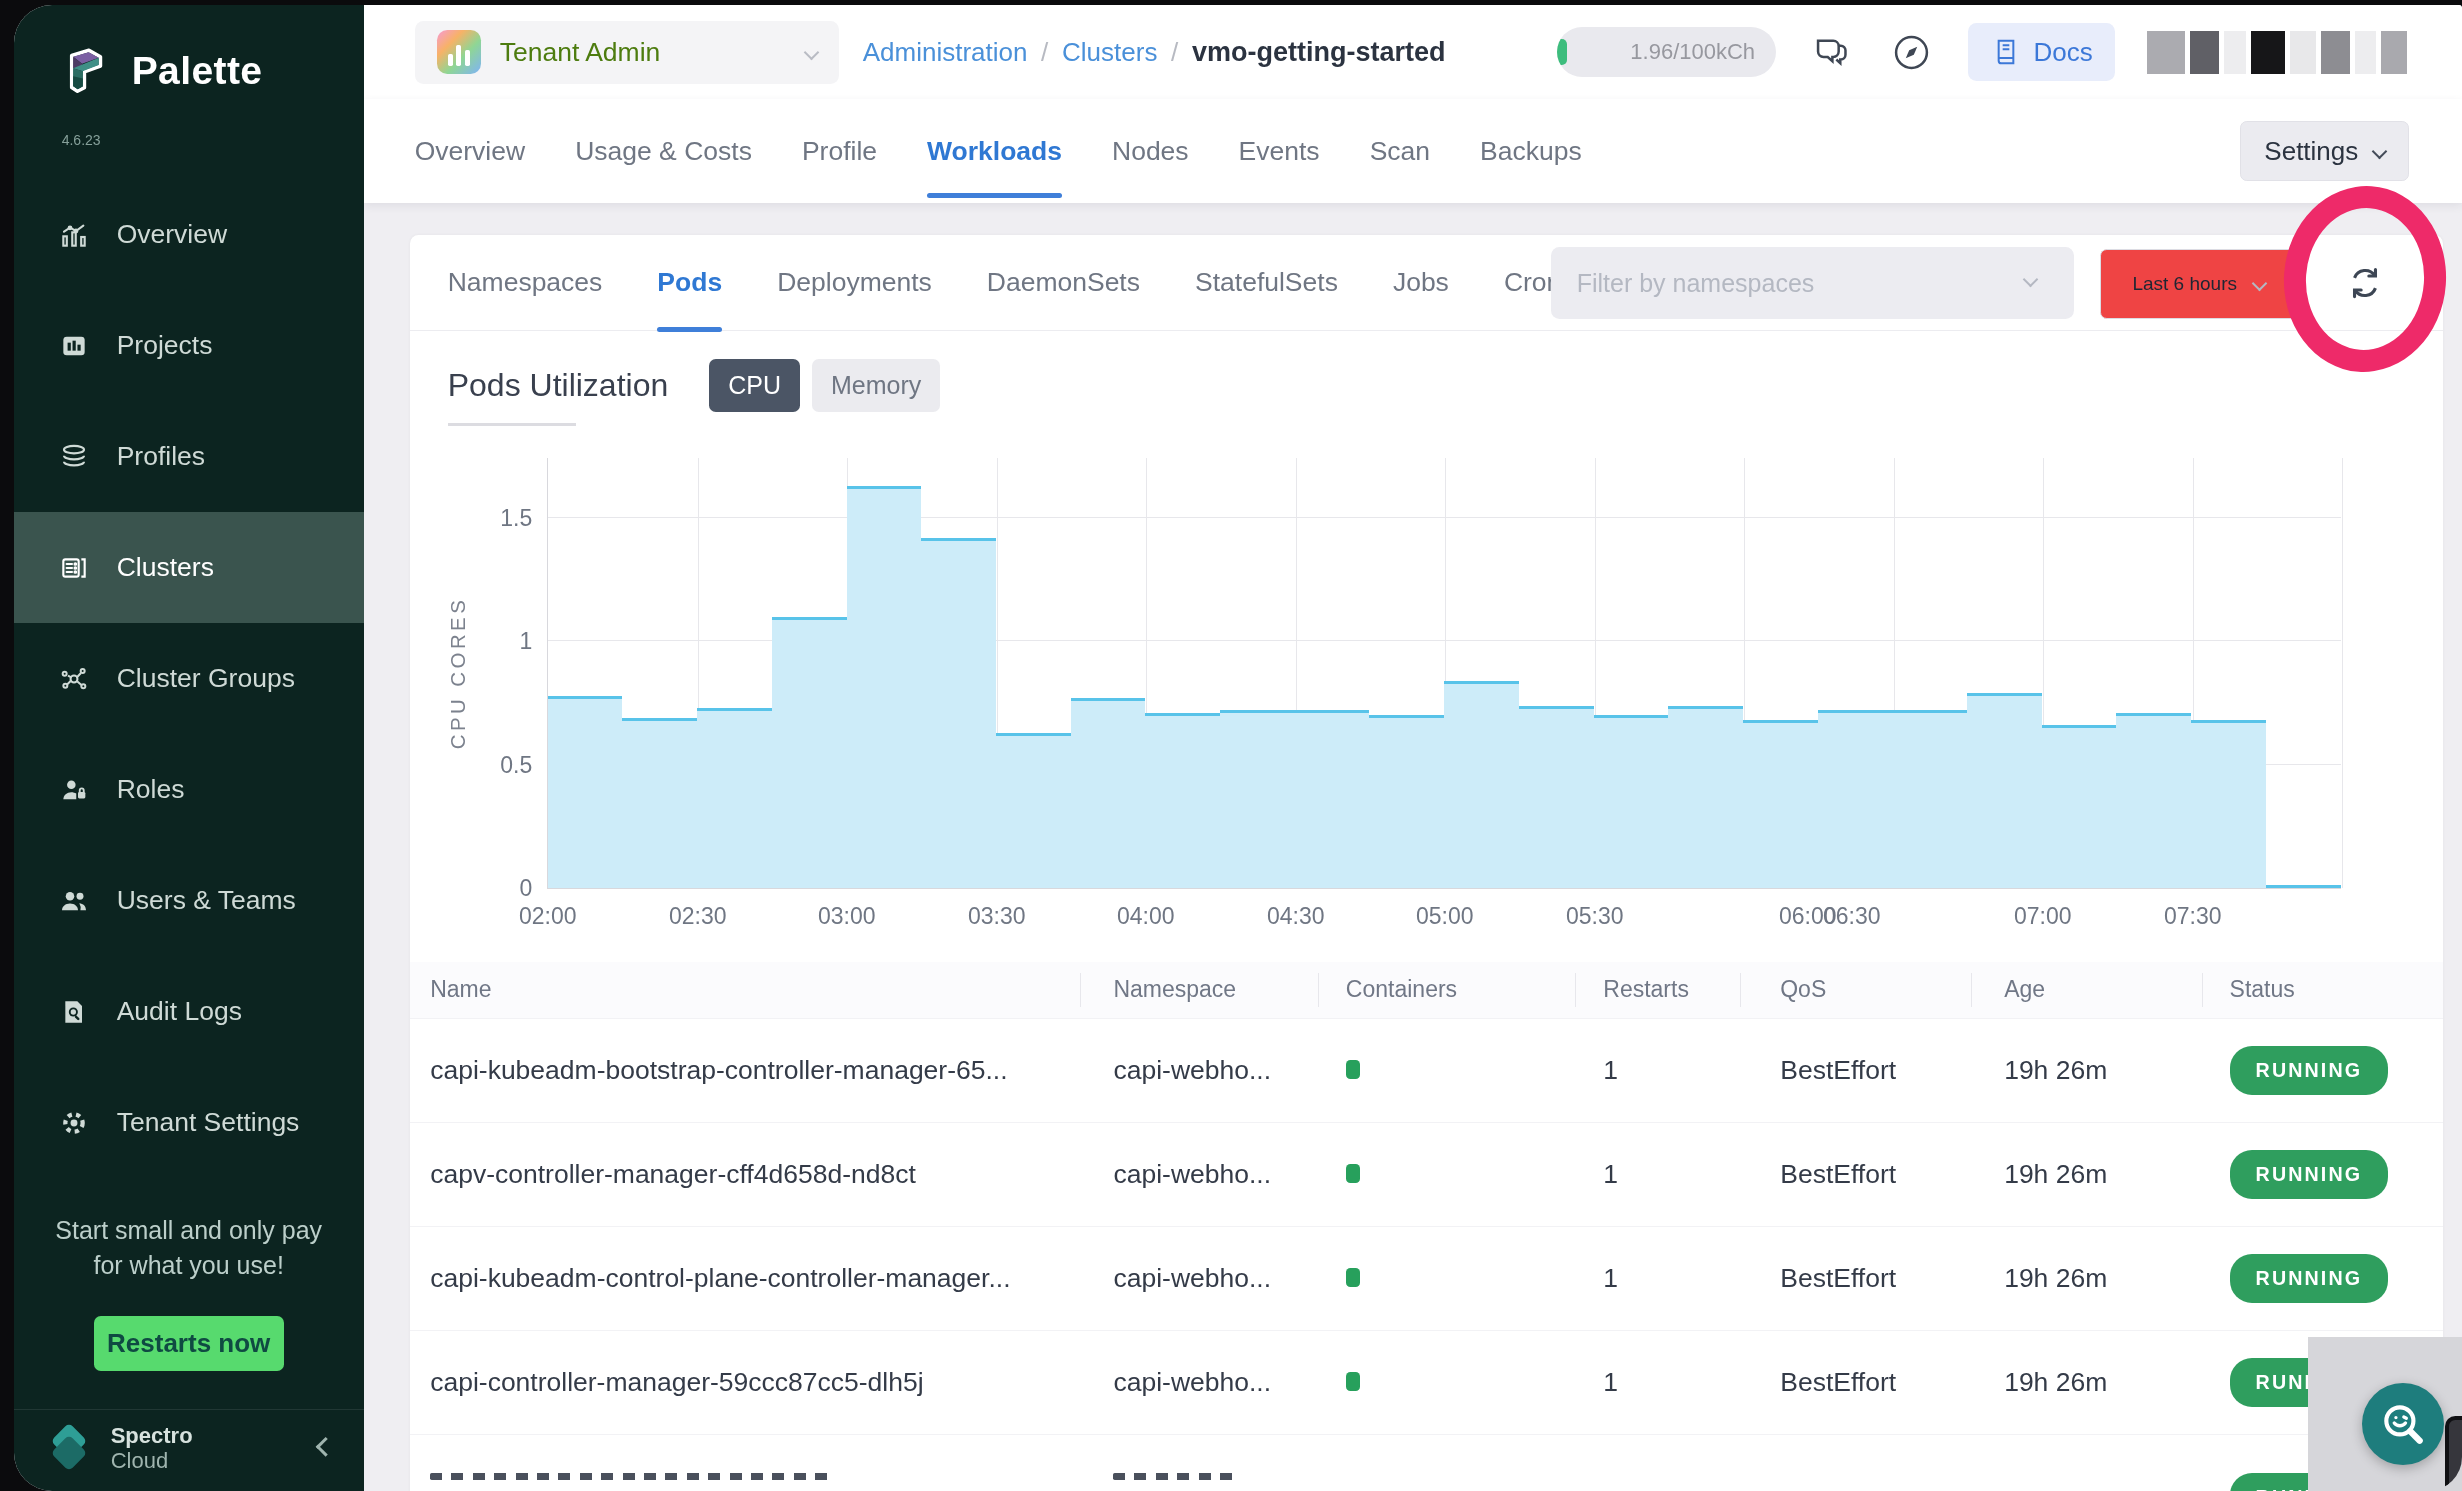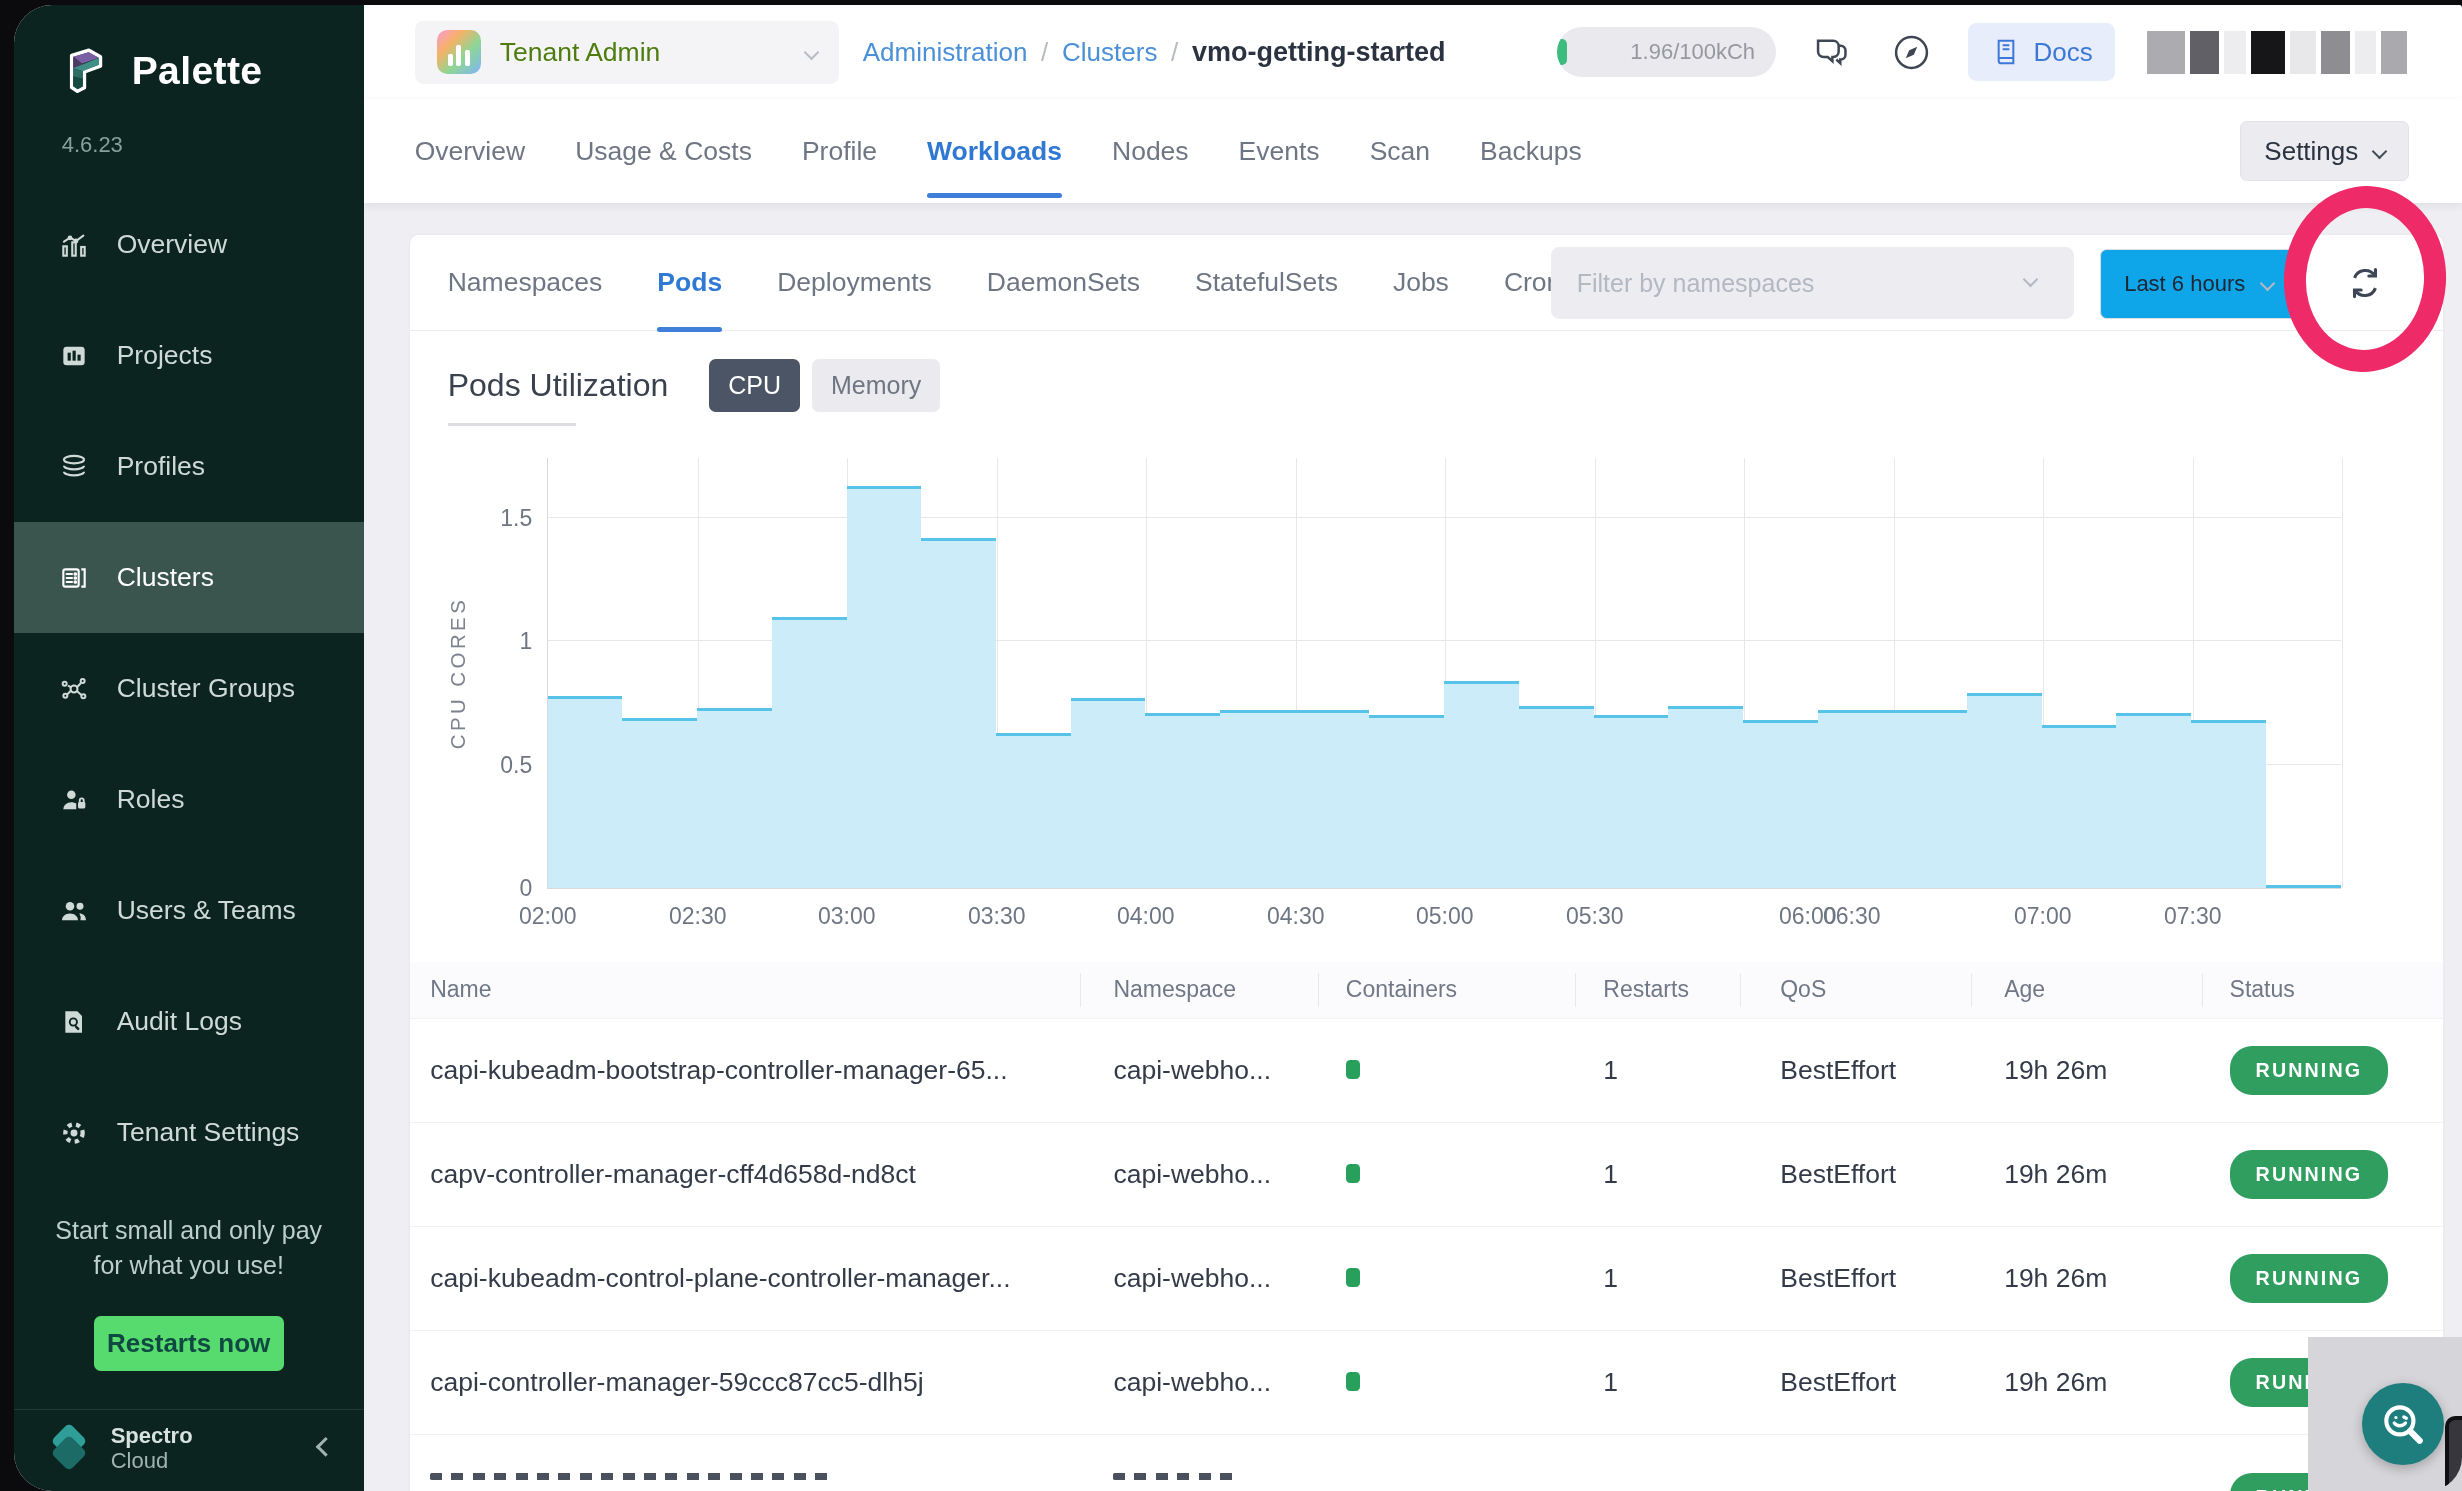--- a/index.html
+++ b/index.html
@@ -13,21 +13,21 @@
     background: #d6d6da; z-index: 0; }
   .bg-peek { position: absolute; right: 0; top: 1411px; width: 17px; height: 85px;
     background: #36363c; border: 4.3px solid #101013; border-right: none;
     border-radius: 10.3px 0 0 10.3px; z-index: 50; }
 
   
   .sidebar { position: absolute; left: 0; top: 0; width: 350px; height: 100%;
     background: #0c2420; color: #cfdad6; z-index: 5; display: flex; flex-direction: column; }
   .brand-row { display: flex; align-items: center; gap: 19px; padding: 38px 0 0 44px; }
   .brand-name { color: #ffffff; font-size: 39px; font-weight: bold; letter-spacing: 0.4px; }
-  .version { padding: 34px 4px 0 48px; font-size: 22px; color: #86a09a; }
+  .version { padding: 34px 4px 0 48px; font-size: 14px; color: #86a09a; }
   .nav { margin-top: 31px; display: flex; flex-direction: column; }
   .nav-item { height: 111px; display: flex; align-items: center; gap: 27px;
     padding-left: 44px; cursor: pointer; font-size: 26.5px; color: #cfdad6; }
   .nav-item.active { background: #3a544e; color: #ffffff; }
   .s-icon { width: 32px; height: 32px; flex: none; display: inline-flex; }
   .s-icon svg { width: 100%; height: 100%; }
   .promo { margin-top: auto; padding: 0 31px; text-align: center; }
   .promo-text { font-size: 25px; line-height: 1.38; color: #bccfca; }
   .upgrade-btn { display: block; margin: 34px auto 0; width: 190px; height: 55px;
     background: #57da6e; color: #0f4a42; border: none; border-radius: 6.8px;
@@ -110,22 +110,22 @@
     font-size: 26.5px; color: #6f7683; cursor: pointer; white-space: nowrap; }
   .subtab.active { color: #2f78d3; font-weight: bold; }
   .subtab.active::after { content: ""; position: absolute; left: 0; right: 0;
     bottom: -1.7px; height: 5.1px; border-radius: 2.6px; background: #3f7fd9; }
   .ns-filter { position: absolute; left: 1141px; top: 12px; width: 523px; height: 72px;
     background: #ececf1; border: none; border-radius: 8.5px; padding: 0 60px 0 26px;
     font-size: 25px; color: #3a4150; z-index: 2; font-family: inherit; }
   .ns-filter::placeholder { color: #b4b8c2; }
   .ns-filter-chev { position: absolute; left: 1615px; top: 39px; color: #b4b8c2; z-index: 2; }
   .time-range { position: absolute; left: 1690px; top: 13.7px; width: 198px; height: 70px;
-    background: #0ea5e9; border: 1.7px solid #dcdce3; border-radius: 6.8px; display: flex;
-    align-items: center; justify-content: center; gap: 17px; font-size: 22px;
+    background: #ef4444; border: 1.7px solid #dcdce3; border-radius: 6.8px; display: flex;
+    align-items: center; justify-content: center; gap: 17px; font-size: 19px;
     color: #1e2633; cursor: pointer; z-index: 2; }
   .time-range .chev { color: #b4b8c2; }
   .refresh-btn { position: absolute; left: 1933px; top: 26px; width: 44px; height: 44px;
     cursor: pointer; color: #3d4654; z-index: 2; }
   .refresh-btn svg { width: 44px; height: 44px; }
   .annotation-circle { position: absolute; left: 1874px; top: -49px; width: 162px;
     height: 186px; border: 22px solid #ee2a69; border-radius: 50%;
     transform: rotate(4deg); z-index: 6; pointer-events: none; }
 
   

